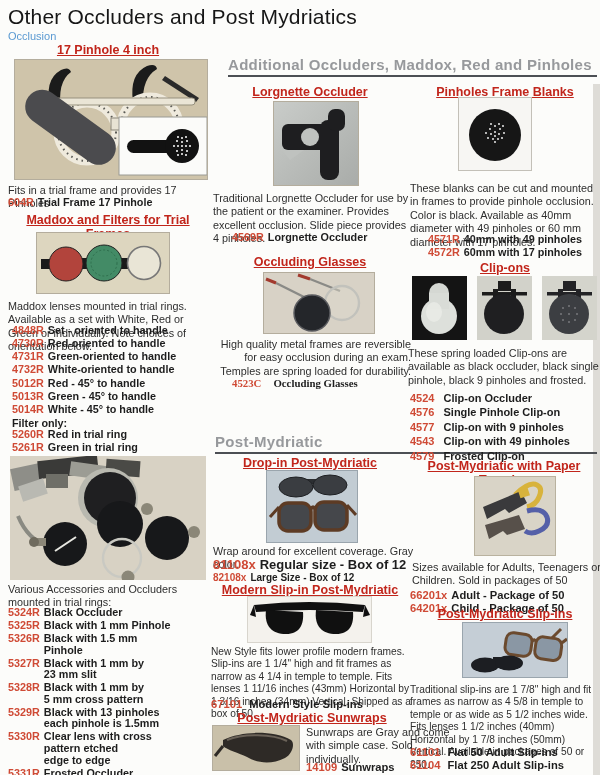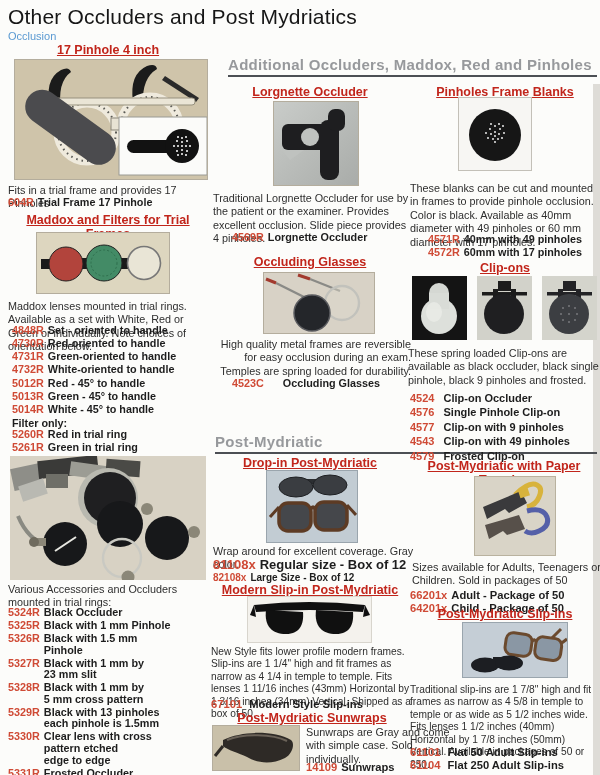--- a/index.html
+++ b/index.html
@@ -243,21 +243,21 @@
       <path d="M76,18 L46,6" stroke="#8a8a86" stroke-width="2.4"></path>
       <path d="M46,6 L34,2" stroke="#a23a2e" stroke-width="3"></path>
       <circle cx="78" cy="30" r="17" fill="#ded9cd" fill-opacity="0.45" stroke="#c2c2bc" stroke-width="2.4"></circle>
       <path d="M60,34 q-4,-6 -8,-2" stroke="#8a8a86" stroke-width="2" fill="none"></path>
       <circle cx="48" cy="40" r="18" fill="#24262a" stroke="#5a5b5f" stroke-width="1.5"></circle>
     </svg>
   </div>
 
   <div class="abs desc" style="left:213px;top:338px;width:198px;text-align:right;">High quality metal frames are reversible for easy occlusion during an exam. Temples are spring loaded for durability.</div>
   <div class="abs" style="left:232px;top:378px;">
-    <div class="row" style="gap:19px;">
+    <div class="row" style="gap:12px;font-family:Liberation Serif, serif;">
         <span class="code">4523C</span>
         <span class="lbl">Occluding Glasses</span>
       </div>
   </div>
 
   <div class="abs sec-title" style="left:215px;top:456px;width:190px;">Drop-in Post-Mydriatic</div>
 
   <div class="abs photo" style="left:266px;top:470px;width:92px;height:73px;background:#c2ccd3;border-color:#9aa5ad;">
     <svg width="90" height="71" viewBox="0 0 90 71">
       <rect x="38" y="8" width="16" height="5" fill="#2c2f32"></rect>

